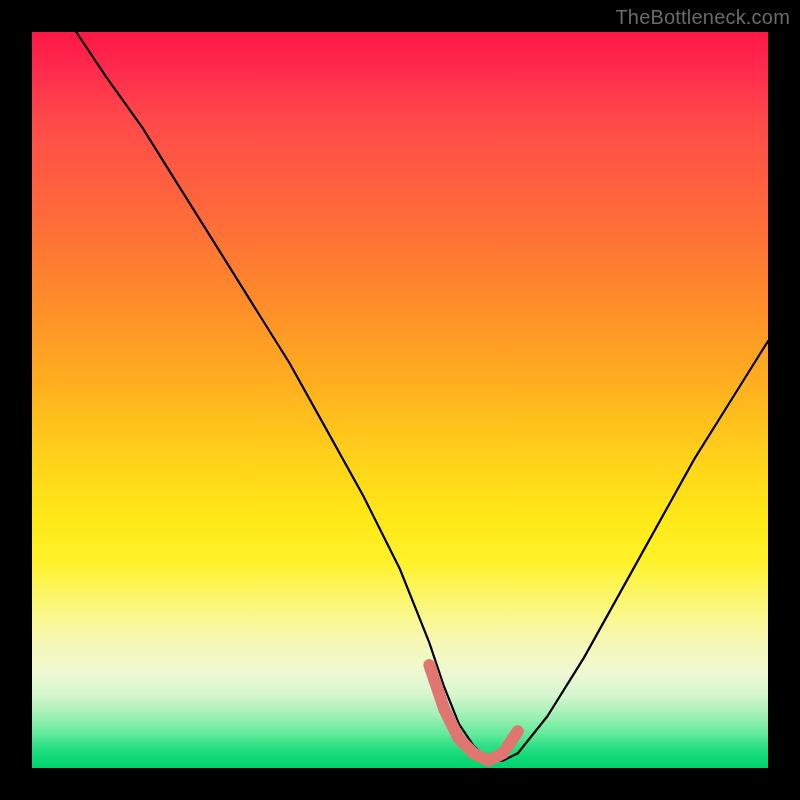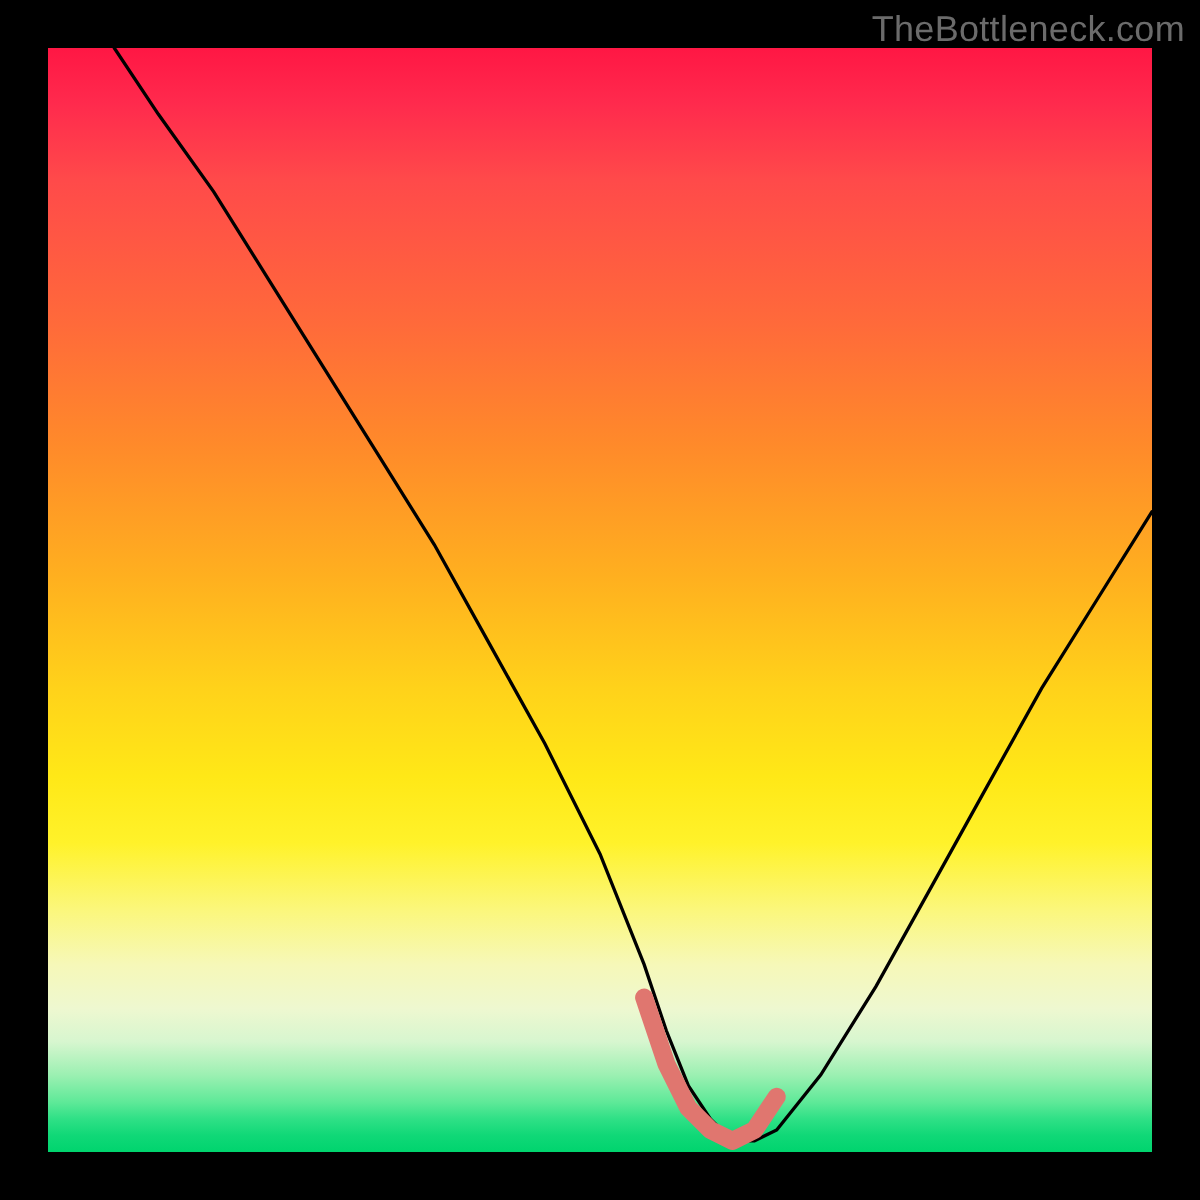--- a/index.html
+++ b/index.html
@@ -46,21 +46,21 @@
       #2fe086 97%,
       #10d877 98.5%,
       #00d46e 100%
     );
   }
   .watermark {
     position: absolute;
     top: 6px;
     right: 10px;
     color: #6b6b6b;
-    font-size: 24px;
+    font-size: 20px;
     font-weight: 500;
     letter-spacing: 0.2px;
     user-select: none;
   }
   svg.curves {
     position: absolute;
     left: 0;
     top: 0;
   }
 </style>

